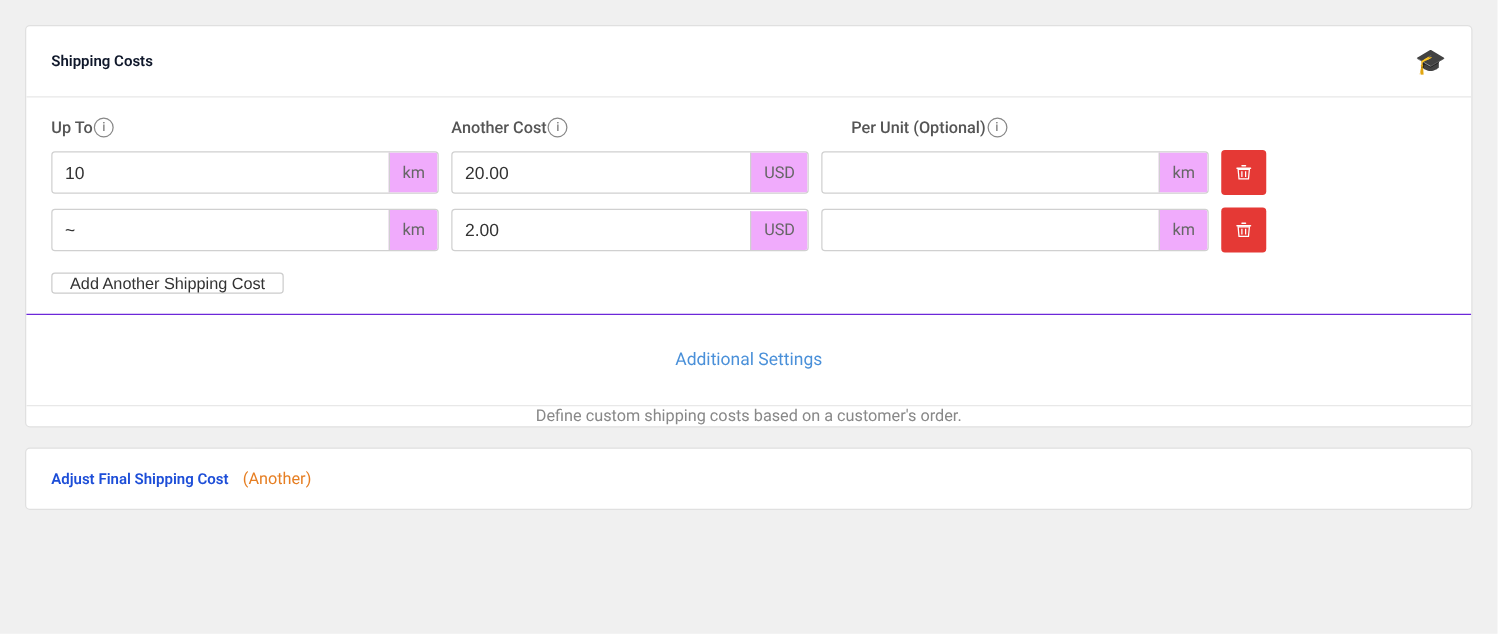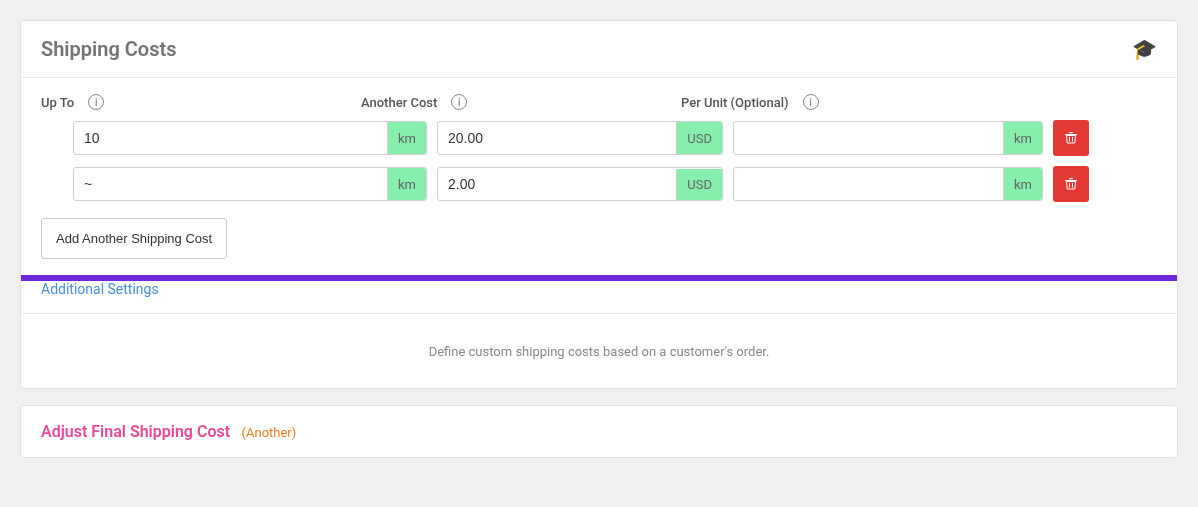--- a/index.html
+++ b/index.html
@@ -18,44 +18,44 @@
       overflow: hidden;
     }
     .card-header {
       display: flex;
       justify-content: space-between;
       align-items: center;
       padding: 16px 20px;
       border-bottom: 1px solid #e8e8e8;
     }
     .card-title {
-      font-size: 20px;
+      font-size: 12px;
       font-weight: 600;
-      color: #737373;
+      color: #0f172a;
     }
     .grad-icon {
       color: #888;
       font-size: 20px;
     }
     .card-body {
       padding: 16px 20px;
     }
     .column-headers {
       display: flex;
       align-items: center;
       margin-bottom: 10px;
       gap: 10px;
     }
     .col-header {
       font-size: 13px;
       color: #555;
       font-weight: 500;
       display: flex;
       align-items: center;
-      gap: 14px;
+      gap: 1px;
     }
     .col-up-to { width: 310px; }
     .col-shipping-cost { width: 310px; }
     .col-per-unit { width: 310px; }
     .info-icon {
       display: inline-flex;
       align-items: center;
       justify-content: center;
       width: 16px;
       height: 16px;
@@ -84,82 +84,82 @@
       border: none;
       outline: none;
       padding: 8px 10px;
       font-size: 14px;
       color: #333;
       background: transparent;
       flex: 1;
       min-width: 0;
     }
     .input-suffix {
-      background: #86efac;
+      background: #f0abfc;
       border-left: 1px solid #d0d0d0;
       padding: 8px 10px;
       color: #666;
       font-size: 13px;
       display: flex;
       align-items: center;
       white-space: nowrap;
     }
-    .col-up-to-input { width: 354px; margin-left: 32px; }
+    .col-up-to-input { width: 310px; }
     .col-shipping-input { width: 286px; }
     .col-per-unit-input { width: 310px; }
     .delete-btn {
       background: #e53935;
       border: none;
       border-radius: 3px;
       width: 36px;
       height: 36px;
       display: flex;
       align-items: center;
       justify-content: center;
       cursor: pointer;
       color: #fff;
       font-size: 14px;
       flex-shrink: 0;
     }
     .add-btn {
       background: #fff;
       border: 1px solid #ccc;
       border-radius: 3px;
-      padding: 12px 14px;
+      padding: 0 14px;
       font-size: 13px;
       color: #333;
       cursor: pointer;
       margin-top: 6px;
     }
     .additional-settings-section {
-      border-top: 6px solid #6d28d9;
-      padding: 0 20px;
+      border-top: 1px solid #6d28d9;
+      padding: 28px 20px;
+      text-align: center;
     }
     .additional-settings-link {
       color: #4a90d9;
       font-size: 14px;
       cursor: pointer;
     }
     .description-section {
       border-top: 1px solid #e8e8e8;
-      padding: 29px 20px;
+      padding: 0 20px;
       text-align: center;
-      margin-top: 16px;
     }
     .description-text {
       color: #888;
       font-size: 13px;
     }
     .adjust-card .card-header {
       border-bottom: none;
     }
     .adjust-title {
-      font-size: 16px;
+      font-size: 12px;
       font-weight: 600;
-      color: #ec4899;
+      color: #1d4ed8;
     }
     .optional-label {
       color: #e67e22;
       font-size: 13px;
       font-weight: 400;
       margin-left: 8px;
     }
   </style>
 </head>
 <body>

